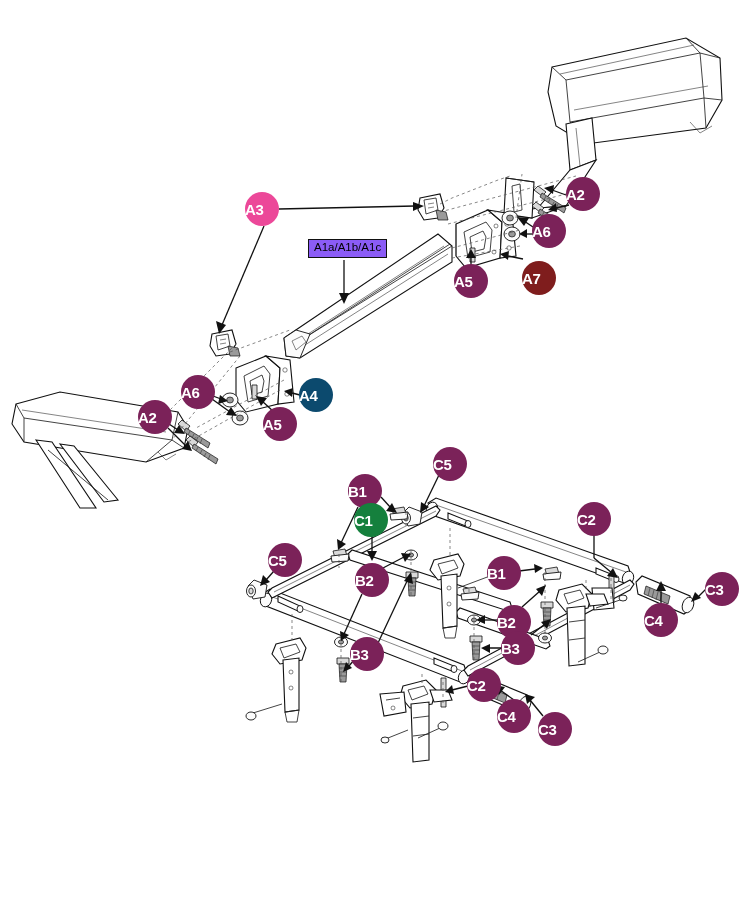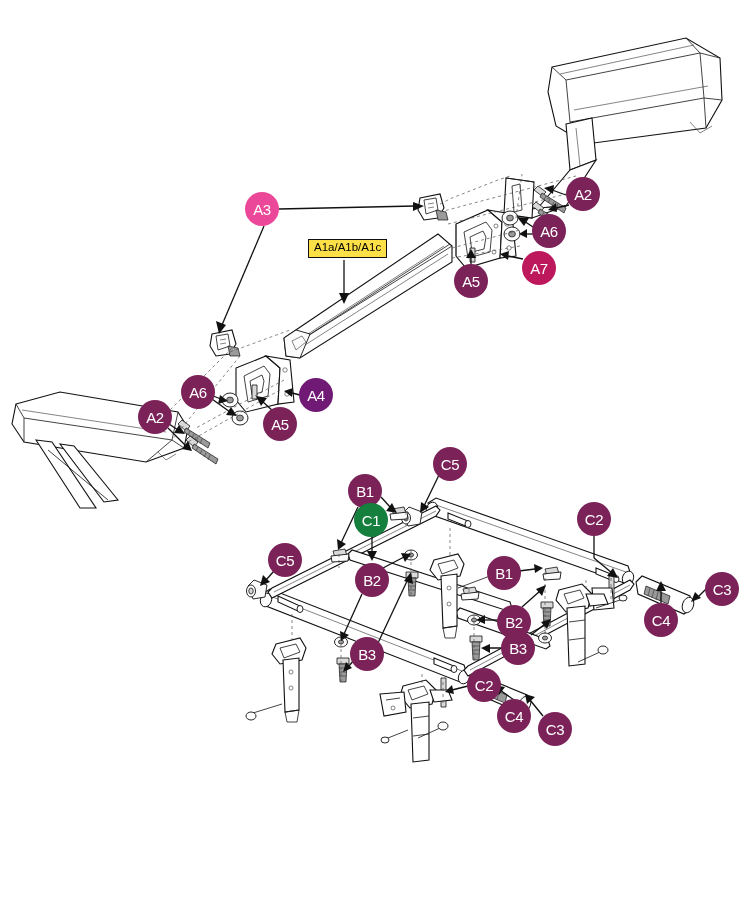--- a/index.html
+++ b/index.html
@@ -33,33 +33,32 @@
     height: 924px;
     pointer-events: none;
   }
   .callout {
     position: absolute;
     border-radius: 50%;
     background: #7b2259;
     color: #ffffff;
     display: flex;
     align-items: center;
-    justify-content: center;
     font-family: "Liberation Sans", sans-serif;
-    font-weight: normal;
+    font-weight: bold;
     letter-spacing: -0.3px;
     pointer-events: auto;
     box-sizing: border-box;
     user-select: none;
   }
   .callout span { display:block; line-height:1; transform: translateY(-0.5px); }
   .cal-d34 { width: 34px; height: 34px; font-size: 15px; margin-left: -17px; margin-top: -17px; }
   .boxlabel {
     position: absolute;
-    background: #fde047;
+    background: #8b5cf6;
     border: 1px solid #111111;
     color: #000000;
     font-size: 11.5px;
     font-family: "Liberation Sans", sans-serif;
     padding: 2px 5px 3px 5px;
     white-space: nowrap;
     line-height: 1;
     pointer-events: auto;
     box-sizing: border-box;
   }
@@ -538,30 +537,30 @@
   <div id="callout-layer">
       <div class="callout cal-d34" style="left: 262px; top: 209px; background: #ec4899; color: rgb(255, 255, 255);">
         <span>A3</span>
       </div>
       <div class="callout cal-d34" style="left: 583px; top: 194px; background: rgb(123, 34, 89); color: rgb(255, 255, 255);">
         <span>A2</span>
       </div>
       <div class="callout cal-d34" style="left: 549px; top: 231px; background: rgb(123, 34, 89); color: rgb(255, 255, 255);">
         <span>A6</span>
       </div>
-      <div class="callout cal-d34" style="left: 539px; top: 268px; background: #be185d; color: rgb(255, 255, 255);">
+      <div class="callout cal-d34" style="left: 539px; top: 278px; background: #7f1d1d; color: rgb(255, 255, 255);">
         <span>A7</span>
       </div>
       <div class="callout cal-d34" style="left: 471px; top: 281px; background: rgb(123, 34, 89); color: rgb(255, 255, 255);">
         <span>A5</span>
       </div>
       <div class="callout cal-d34" style="left: 198px; top: 392px; background: rgb(123, 34, 89); color: rgb(255, 255, 255);">
         <span>A6</span>
       </div>
-      <div class="callout cal-d34" style="left: 316px; top: 395px; background: #701a75; color: rgb(255, 255, 255);">
+      <div class="callout cal-d34" style="left: 316px; top: 395px; background: #0c4a6e; color: rgb(255, 255, 255);">
         <span>A4</span>
       </div>
       <div class="callout cal-d34" style="left: 155px; top: 417px; background: rgb(123, 34, 89); color: rgb(255, 255, 255);">
         <span>A2</span>
       </div>
       <div class="callout cal-d34" style="left: 280px; top: 424px; background: rgb(123, 34, 89); color: rgb(255, 255, 255);">
         <span>A5</span>
       </div>
       <div class="callout cal-d34" style="left: 450px; top: 464px; background: rgb(123, 34, 89); color: rgb(255, 255, 255);">
         <span>C5</span>

